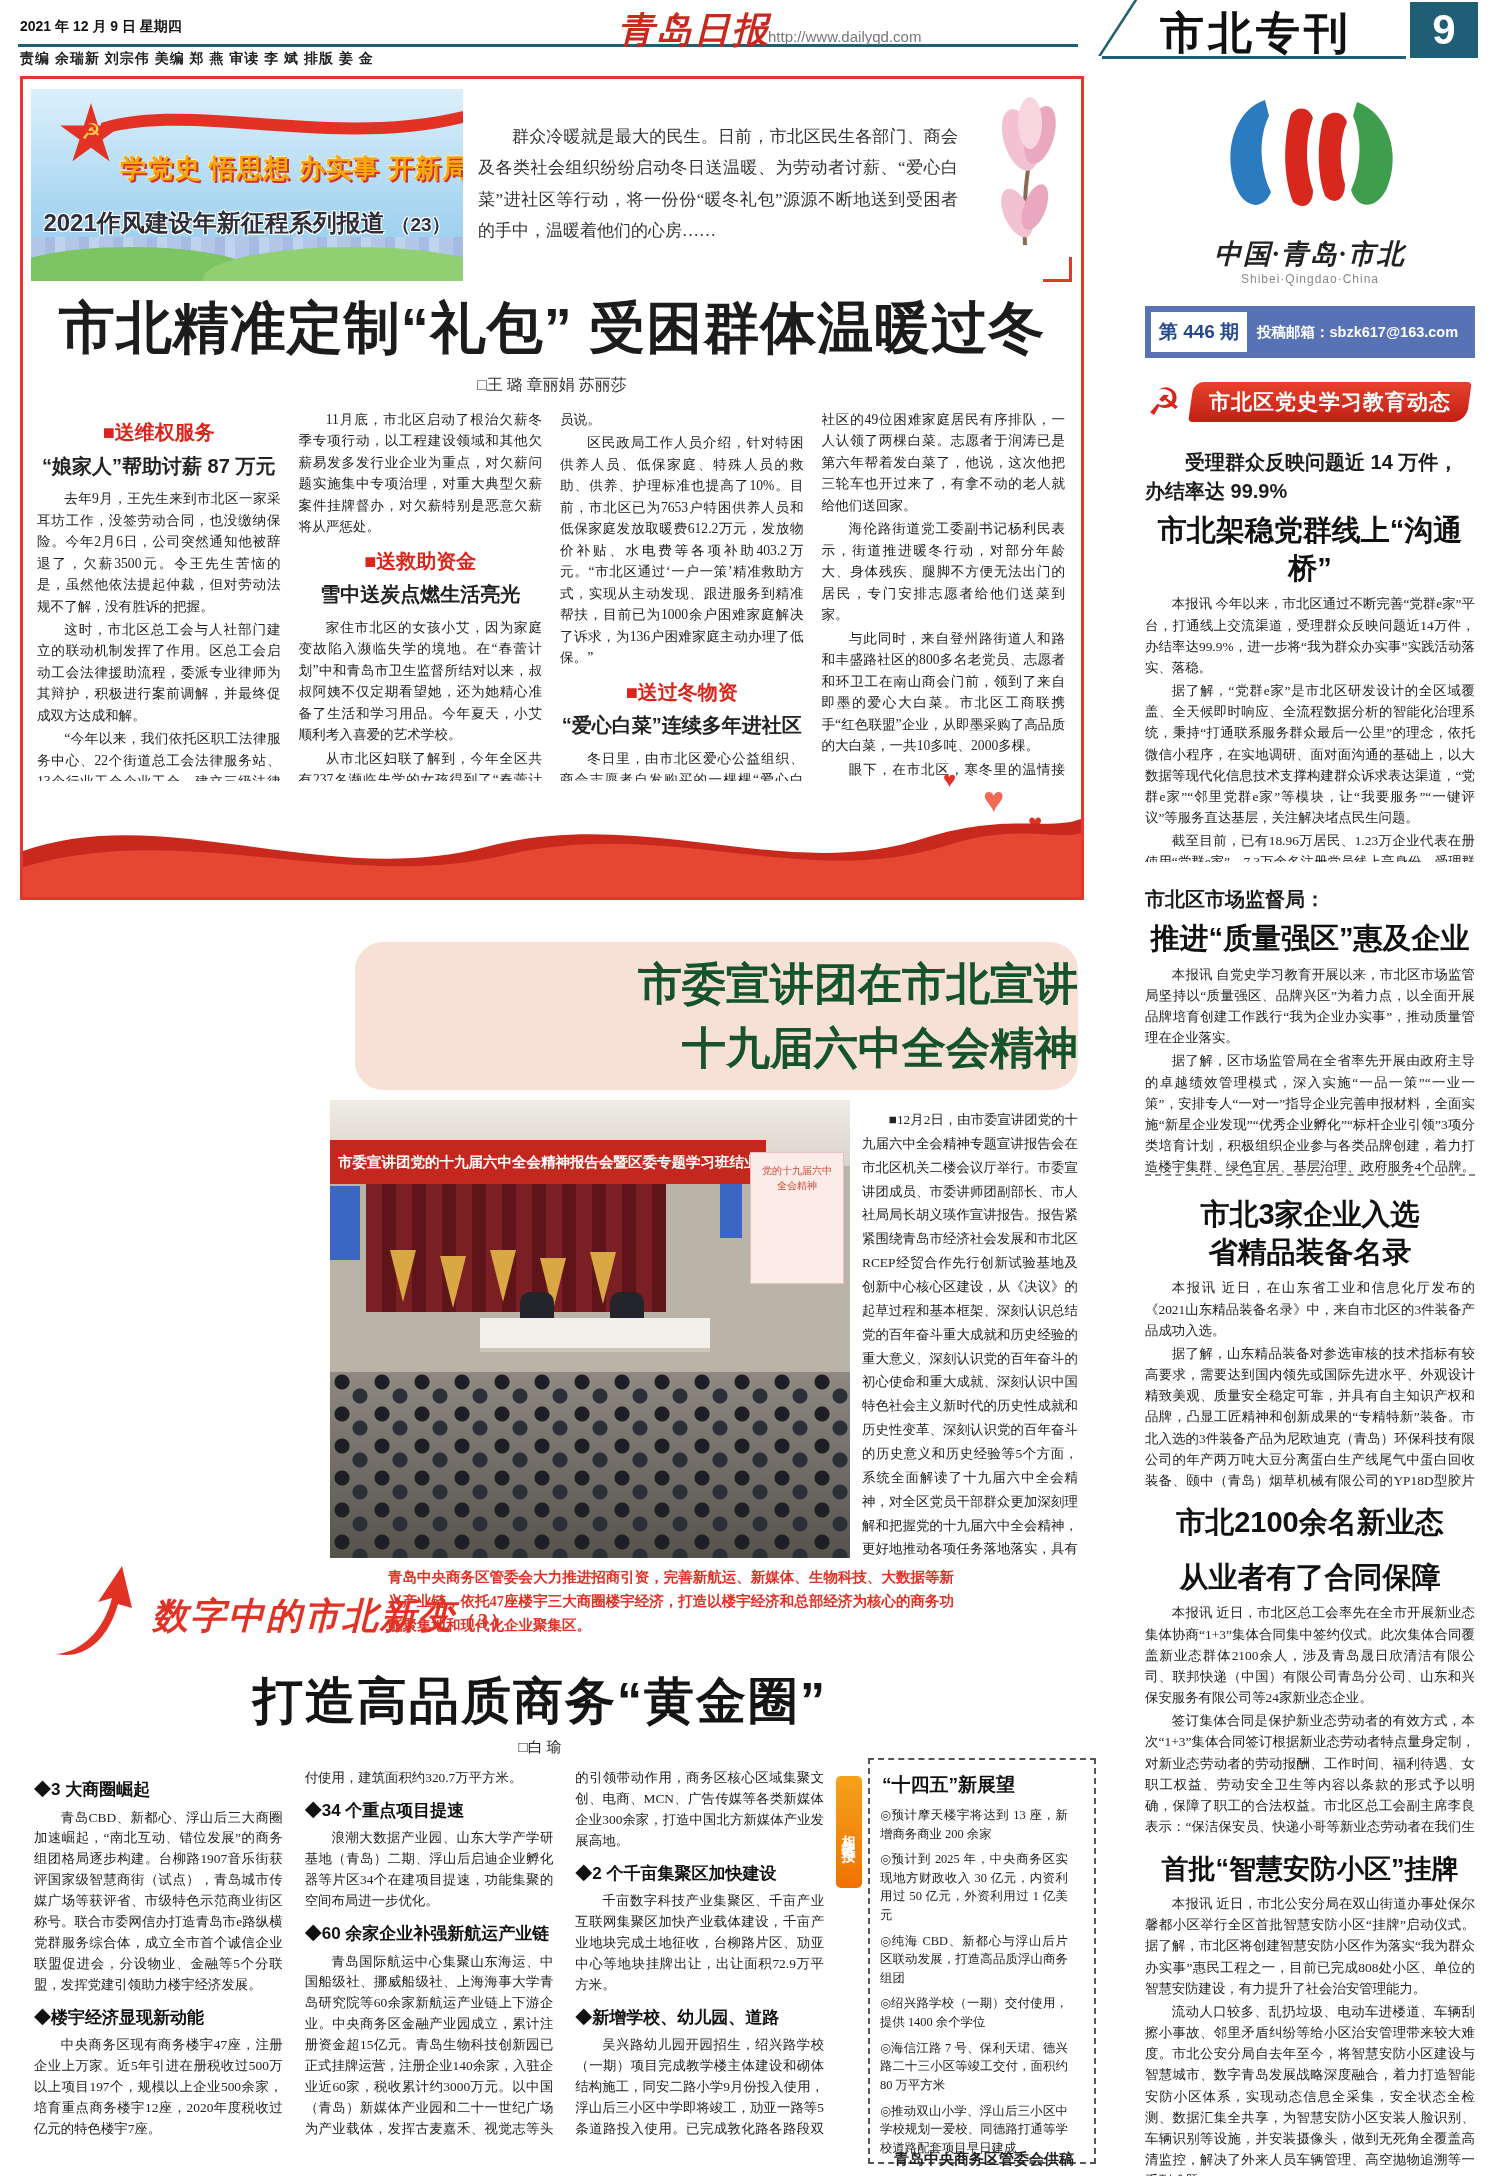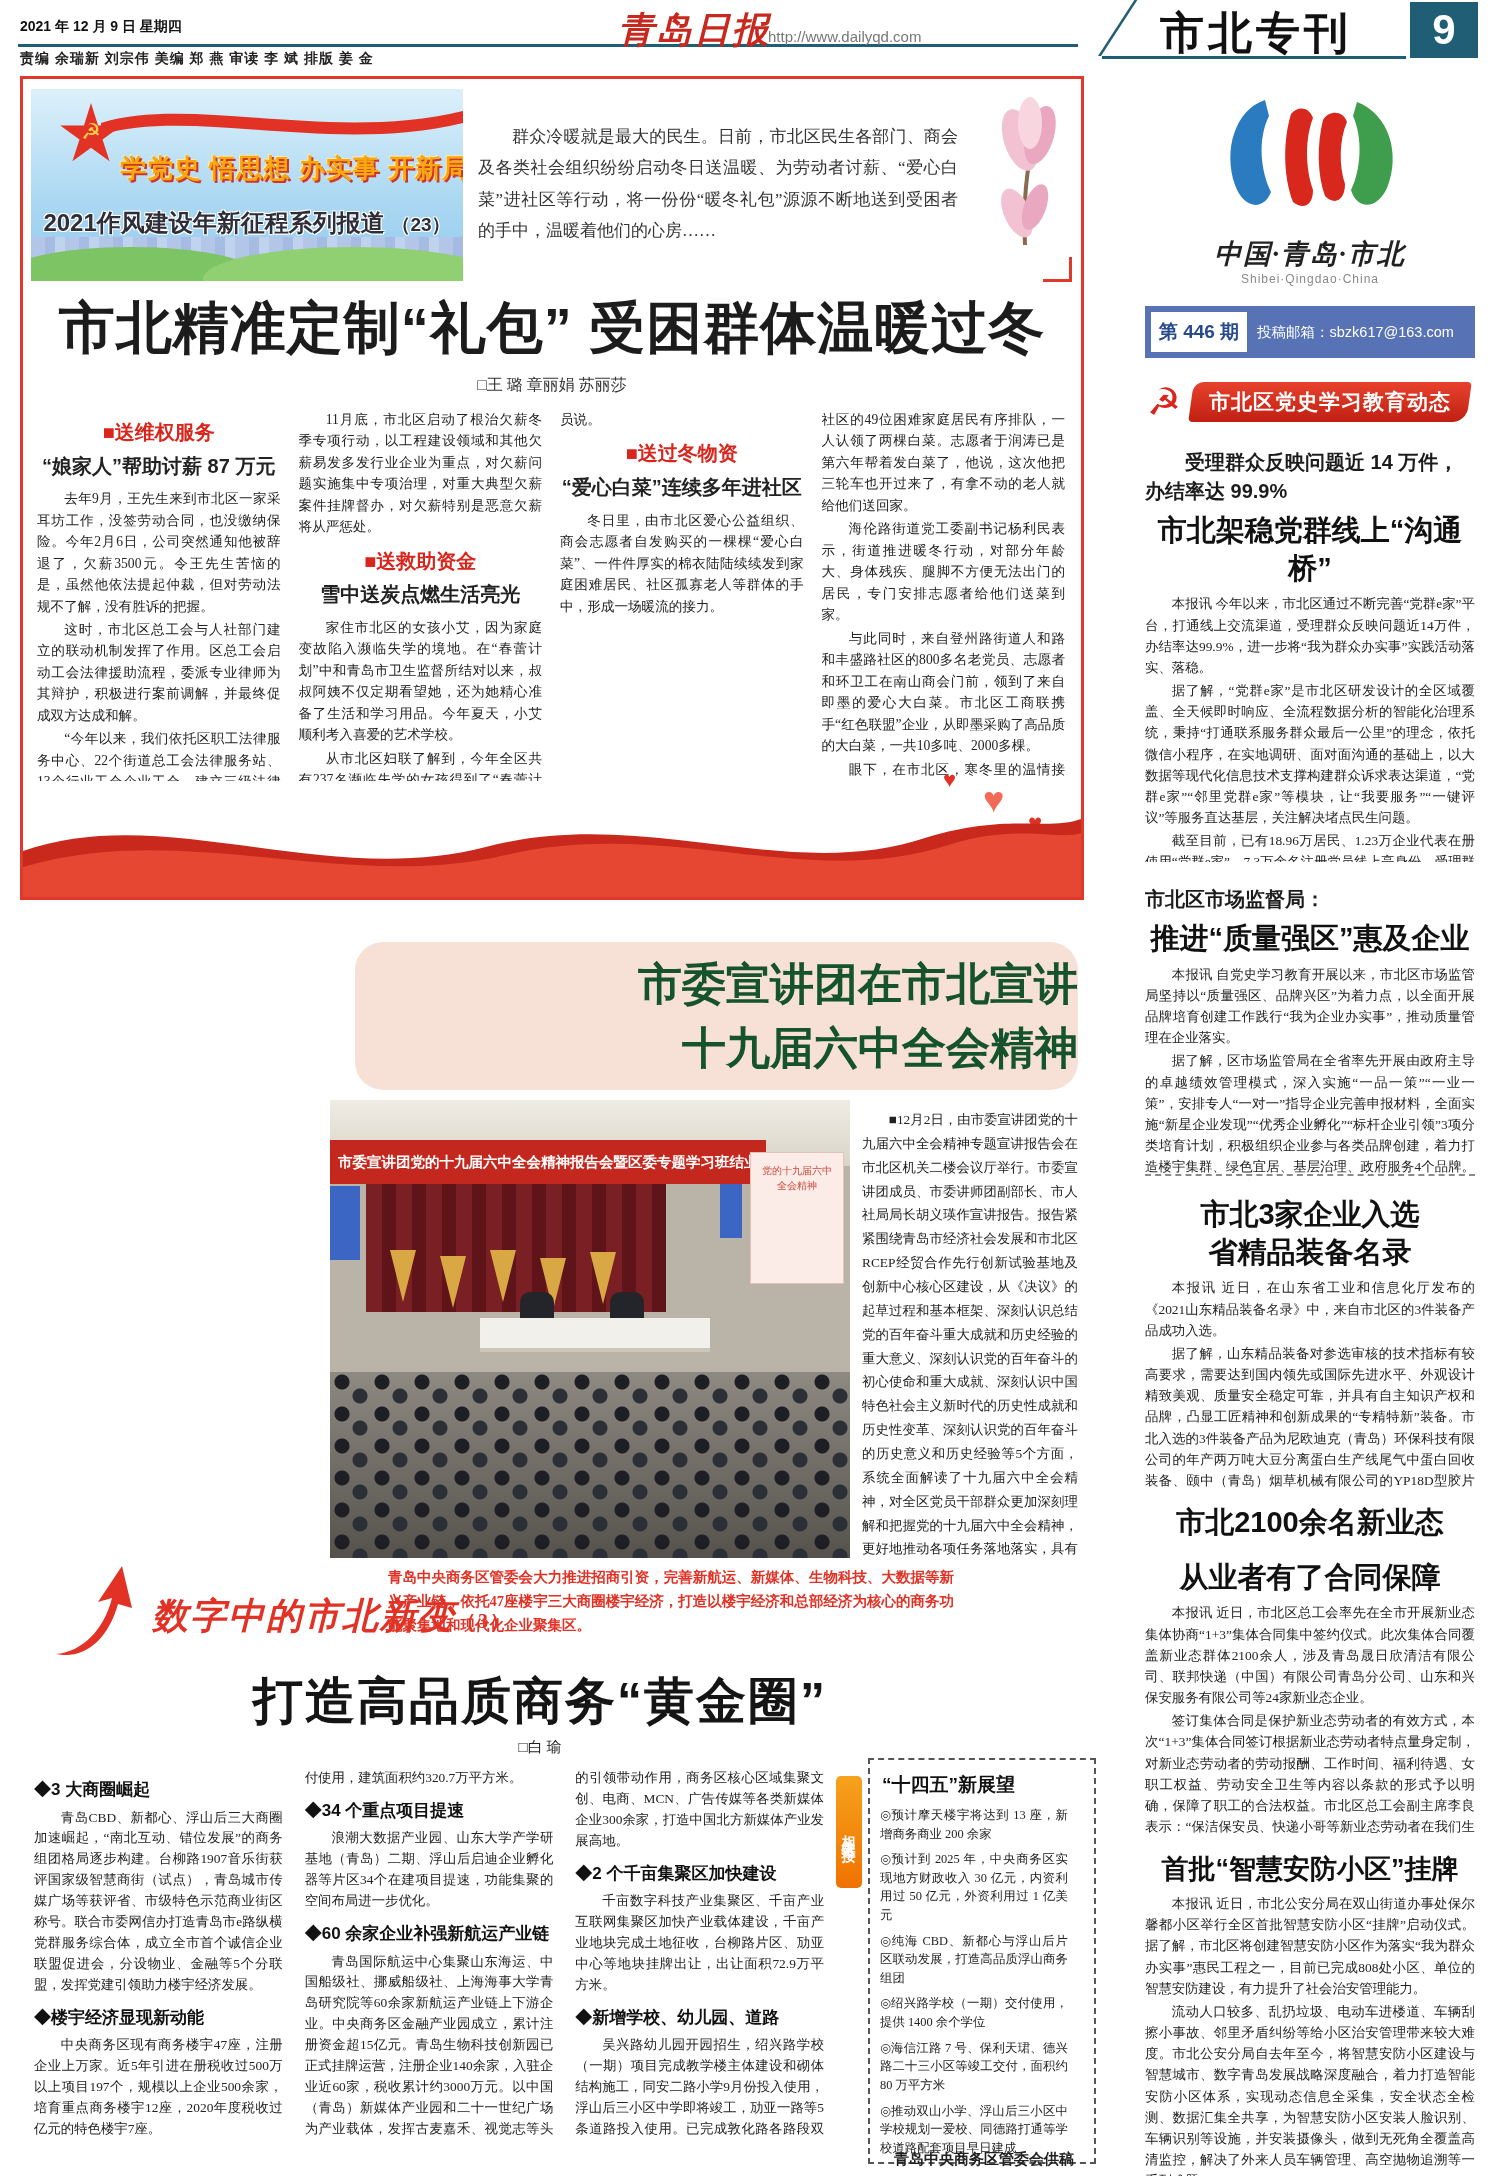--- a/index.html
+++ b/index.html
@@ -55,21 +55,21 @@
   #sidebar{left:1145px;top:70px;width:330px;height:2100px;}
   .sb-logo{position:absolute;left:60px;top:10px;width:210px;height:150px;}
   .sb-brand-cn{position:absolute;left:0;top:166px;width:330px;text-align:center;font-size:27px;font-weight:bold;
                font-style:italic;color:#222;letter-spacing:2px;}
   .sb-brand-en{position:absolute;left:0;top:202px;width:330px;text-align:center;font-size:12px;color:#888;
                font-family:"Liberation Sans",sans-serif;letter-spacing:1px;}
   .sb-bar{position:absolute;left:0;top:236px;width:330px;height:52px;background:#5873b5;}
   .sb-issuebox{position:absolute;left:6px;top:6px;width:96px;height:40px;background:#fff;color:#274a8e;
                font-size:19px;font-weight:bold;text-align:center;line-height:40px;font-family:"Liberation Sans",sans-serif;}
   .sb-mail{position:absolute;left:112px;top:0;height:48px;line-height:52px;color:#fff;font-size:14.5px;
-           font-weight:normal;font-family:"Liberation Sans",sans-serif;}
+           font-weight:bold;font-family:"Liberation Sans",sans-serif;}
   .sb-badge{position:absolute;left:0px;top:308px;width:330px;height:48px;}
   .sb-badge .emblem{position:absolute;left:2px;top:2px;font-size:38px;color:#d9251c;}
   .sb-badge .ribbon{position:absolute;left:46px;top:4px;width:278px;height:40px;background:linear-gradient(180deg,#e8422d,#c01f12);
                     border-radius:10px 4px 14px 4px;transform:skewX(-8deg);}
   .sb-badge .ribbon span{display:block;transform:skewX(8deg);color:#fff;font-weight:900;font-size:21px;text-align:center;
                          line-height:40px;font-family:"Liberation Sans",sans-serif;letter-spacing:1px;}
   .sb-art{position:absolute;left:0;width:330px;overflow:hidden;}
   .sb-kicker{font-size:20px;font-weight:bold;line-height:1.45;text-indent:2em;font-family:"Liberation Sans",sans-serif;color:#1c1c1c;}
   .sb-kicker2{font-size:20px;font-weight:bold;line-height:1.45;font-family:"Liberation Sans",sans-serif;color:#1c1c1c;}
   .sb-title{font-size:29px;font-weight:900;text-align:center;line-height:1.3;color:#111;
@@ -178,20 +178,21 @@
         </div>
       <div class="lead-col">
           <div class="p">11月底，市北区启动了根治欠薪冬季专项行动，以工程建设领域和其他欠薪易发多发行业企业为重点，对欠薪问题实施集中专项治理，对重大典型欠薪案件挂牌督办，对欠薪特别是恶意欠薪将从严惩处。</div>
           <div class="h">■送救助资金</div>
           <div class="sub">雪中送炭点燃生活亮光</div>
           <div class="p">家住市北区的女孩小艾，因为家庭变故陷入濒临失学的境地。在“春蕾计划”中和青岛市卫生监督所结对以来，叔叔阿姨不仅定期看望她，还为她精心准备了生活和学习用品。今年夏天，小艾顺利考入喜爱的艺术学校。</div>
           <div class="p">从市北区妇联了解到，今年全区共有237名濒临失学的女孩得到了“春蕾计划”的帮助。“救助标准是小学生每人每年400元、初中生每人每年600元、高中生每人每年1000元。在爱心企业和爱心市民的支持下，目前妇联已经募集‘春蕾计划’救助金14万余元，这些募集资金将继续用于救助低保家庭女童、残疾困难家庭女童。”区妇联工作人</div>
         </div>
       <div class="lead-col">
           <div class="pc">员说。</div>
+          <div class="p">区民政局工作人员介绍，针对特困供养人员、低保家庭、特殊人员的救助、供养、护理标准也提高了10%。目前，市北区已为7653户特困供养人员和低保家庭发放取暖费612.2万元，发放物价补贴、水电费等各项补助403.2万元。“市北区通过‘一户一策’精准救助方式，实现从主动发现、跟进服务到精准帮扶，目前已为1000余户困难家庭解决了诉求，为136户困难家庭主动办理了低保。”</div>
           <div class="h">■送过冬物资</div>
           <div class="sub">“爱心白菜”连续多年进社区</div>
           <div class="p">冬日里，由市北区爱心公益组织、商会志愿者自发购买的一棵棵“爱心白菜”、一件件厚实的棉衣陆陆续续发到家庭困难居民、社区孤寡老人等群体的手中，形成一场暖流的接力。</div>
         </div>
       <div class="lead-col">
           <div class="pc">社区的49位困难家庭居民有序排队，一人认领了两棵白菜。志愿者于润涛已是第六年帮着发白菜了，他说，这次他把三轮车也开过来了，有拿不动的老人就给他们送回家。</div>
           <div class="p">海伦路街道党工委副书记杨利民表示，街道推进暖冬行动，对部分年龄大、身体残疾、腿脚不方便无法出门的居民，专门安排志愿者给他们送菜到家。</div>
           <div class="p">与此同时，来自登州路街道人和路和丰盛路社区的800多名老党员、志愿者和环卫工在南山商会门前，领到了来自即墨的爱心大白菜。市北区工商联携手“红色联盟”企业，从即墨采购了高品质的大白菜，一共10多吨、2000多棵。</div>
           <div class="p">眼下，在市北区，寒冬里的温情接力不断，寒风中的热情似火不减，来自社会各界的爱心人士接续捐款、捐物，参加志愿服务，汇聚成一股大爱暖流，拂去了受困群众的忧心。</div>
         </div>

